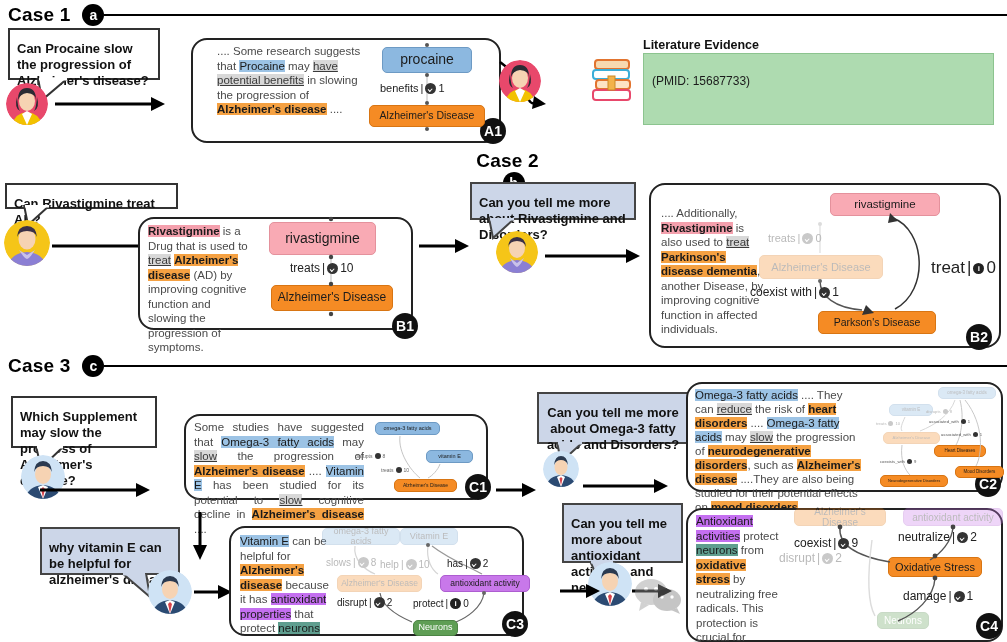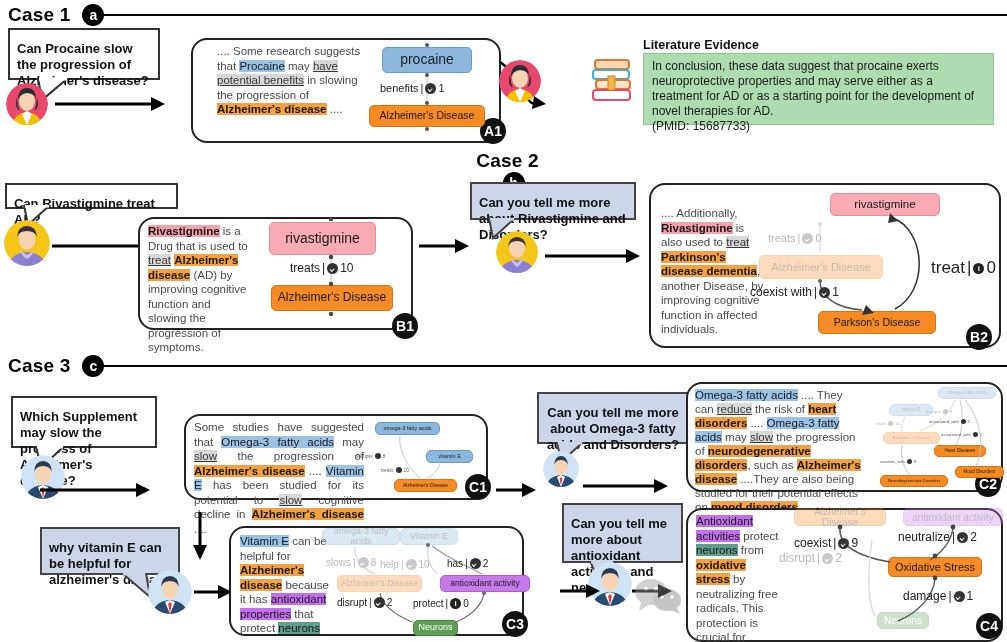--- a/index.html
+++ b/index.html
@@ -162,21 +162,21 @@
     <rect x="4" y="2" width="34" height="9" rx="3" fill="#f7d9b0" stroke="#e2742f" stroke-width="2"></rect>
     <rect x="2" y="12" width="36" height="9" rx="3" fill="#fff" stroke="#3aaed8" stroke-width="2"></rect>
     <rect x="5" y="22" width="34" height="9" rx="3" fill="#fde3c4" stroke="#e2742f" stroke-width="2"></rect>
     <rect x="2" y="32" width="37" height="10" rx="3" fill="#fff" stroke="#e8486b" stroke-width="2"></rect>
     <rect x="17" y="18" width="7" height="14" fill="#f3b24a" stroke="#c98a26" stroke-width="1"></rect>
   </svg>
 </div>
 
 <div class="lit-title" style="left:643px;top:38px;">Literature Evidence</div>
 <div class="lit-box" style="left:643px;top:53px;width:351px;height:72px;">
-  <span>In conclusion, these data suggest that procaine exerts neuroprotective properties and may serve either as a treatment for AD or as a starting point for the development of novel therapies for AD.</span><br>
+  <br>
   <span>(PMID: 15687733)</span>
 </div>
 
 <div class="case-head" style="left:8px;top:150px;width:999px;flex-direction:column;">
   <span class="case-title">Case 2</span>
   <span class="case-badge">b</span>
   <span class="case-rule" style="flex:1;"></span>
 </div>
 
 <div class="bubble" style="left:5px;top:183px;width:173px;height:24px;">

